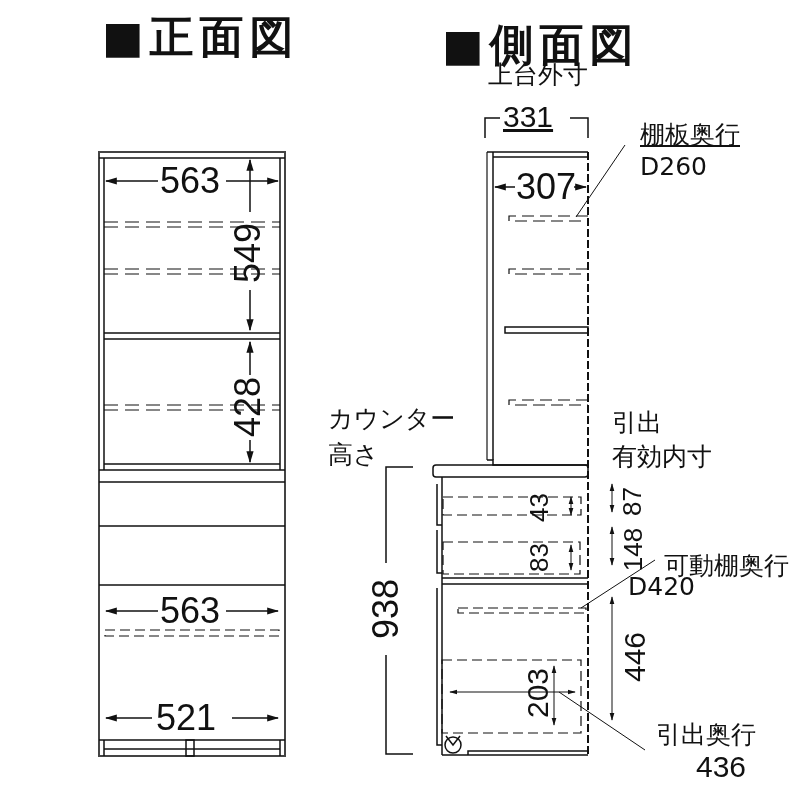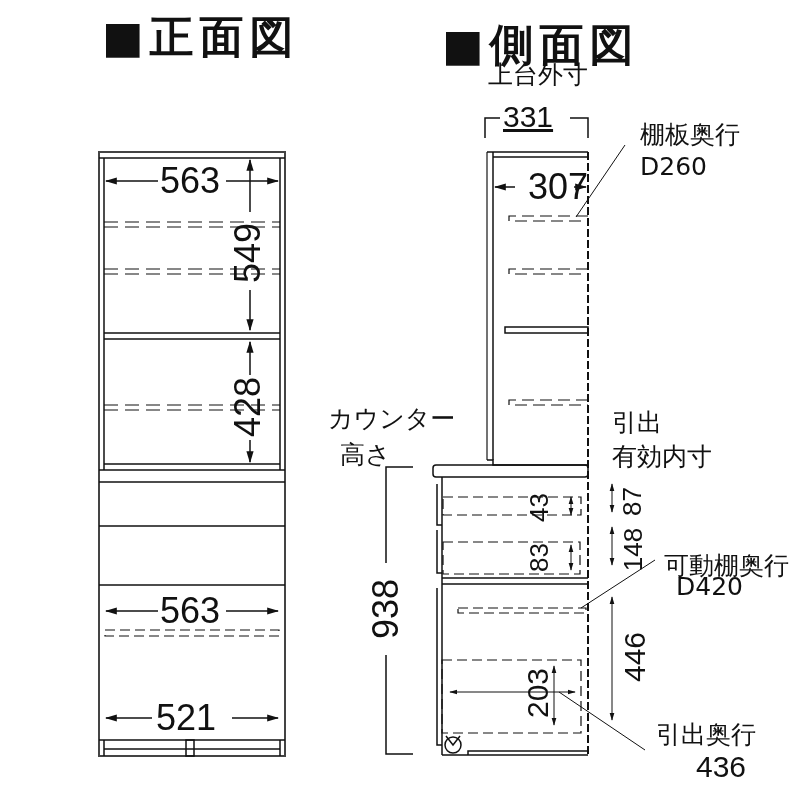--- a/index.html
+++ b/index.html
@@ -131,30 +131,30 @@
 <div class="title" style="position:absolute;left:442px;top:16px;">■側面図</div>
 
 <div class="dimL" style="position:absolute;left:160px;top:160px;">563</div>
 <div class="dimL" style="position:absolute;left:218px;top:232px;transform:rotate(-90deg);transform-origin:center;">549</div>
 <div class="dimL" style="position:absolute;left:218px;top:386px;transform:rotate(-90deg);transform-origin:center;">428</div>
 <div class="dimL" style="position:absolute;left:160px;top:590px;">563</div>
 <div class="dimL" style="position:absolute;left:156px;top:697px;">521</div>
 
 <div class="label" style="position:absolute;left:488px;top:58px;">上台外寸</div>
 <div class="dimM" style="position:absolute;left:503px;top:100px;text-decoration:underline;">331</div>
-<div class="dimL" style="position:absolute;left:516px;top:166px;margin-left:12px;">307</div>
-<div class="label" style="position:absolute;left:640px;top:118px;">棚板奥行</div>
+<div class="dimL" style="position:absolute;left:516px;top:166px;">307</div>
+<div class="label" style="position:absolute;left:640px;top:118px;text-decoration:underline;">棚板奥行</div>
 <div class="label" style="position:absolute;left:640px;top:152px;">D260</div>
 <div class="label" style="position:absolute;left:328px;top:402px;">カウンター</div>
-<div class="label" style="position:absolute;left:340px;top:438px;">高さ</div>
+<div class="label" style="position:absolute;left:328px;top:438px;">高さ</div>
 <div class="dimL" style="position:absolute;left:356px;top:588px;transform:rotate(-90deg);transform-origin:center;">938</div>
 <div class="label" style="position:absolute;left:612px;top:406px;">引出</div>
 <div class="label" style="position:absolute;left:612px;top:440px;">有効内寸</div>
 <div class="dimS" style="position:absolute;left:525px;top:492px;transform:rotate(-90deg);transform-origin:center;">43</div>
 <div class="dimS" style="position:absolute;left:525px;top:542px;transform:rotate(-90deg);transform-origin:center;">83</div>
 <div class="dimS" style="position:absolute;left:618px;top:486px;transform:rotate(-90deg);transform-origin:center;">87</div>
 <div class="dimS" style="position:absolute;left:612px;top:534px;transform:rotate(-90deg);transform-origin:center;">148</div>
 <div class="label" style="position:absolute;left:664px;top:538px;margin-top:11px;">可動棚奥行</div>
-<div class="label" style="position:absolute;left:676px;top:572px;">D420</div>
+<div class="label" style="position:absolute;left:628px;top:572px;">D420</div>
 <div class="dimM" style="position:absolute;left:610px;top:640px;transform:rotate(-90deg);transform-origin:center;">446</div>
 <div class="dimM" style="position:absolute;left:513px;top:676px;transform:rotate(-90deg);transform-origin:center;">203</div>
 <div class="label" style="position:absolute;left:656px;top:718px;">引出奥行</div>
 <div class="dimM" style="position:absolute;left:696px;top:750px;">436</div>
 
 </body></html>

